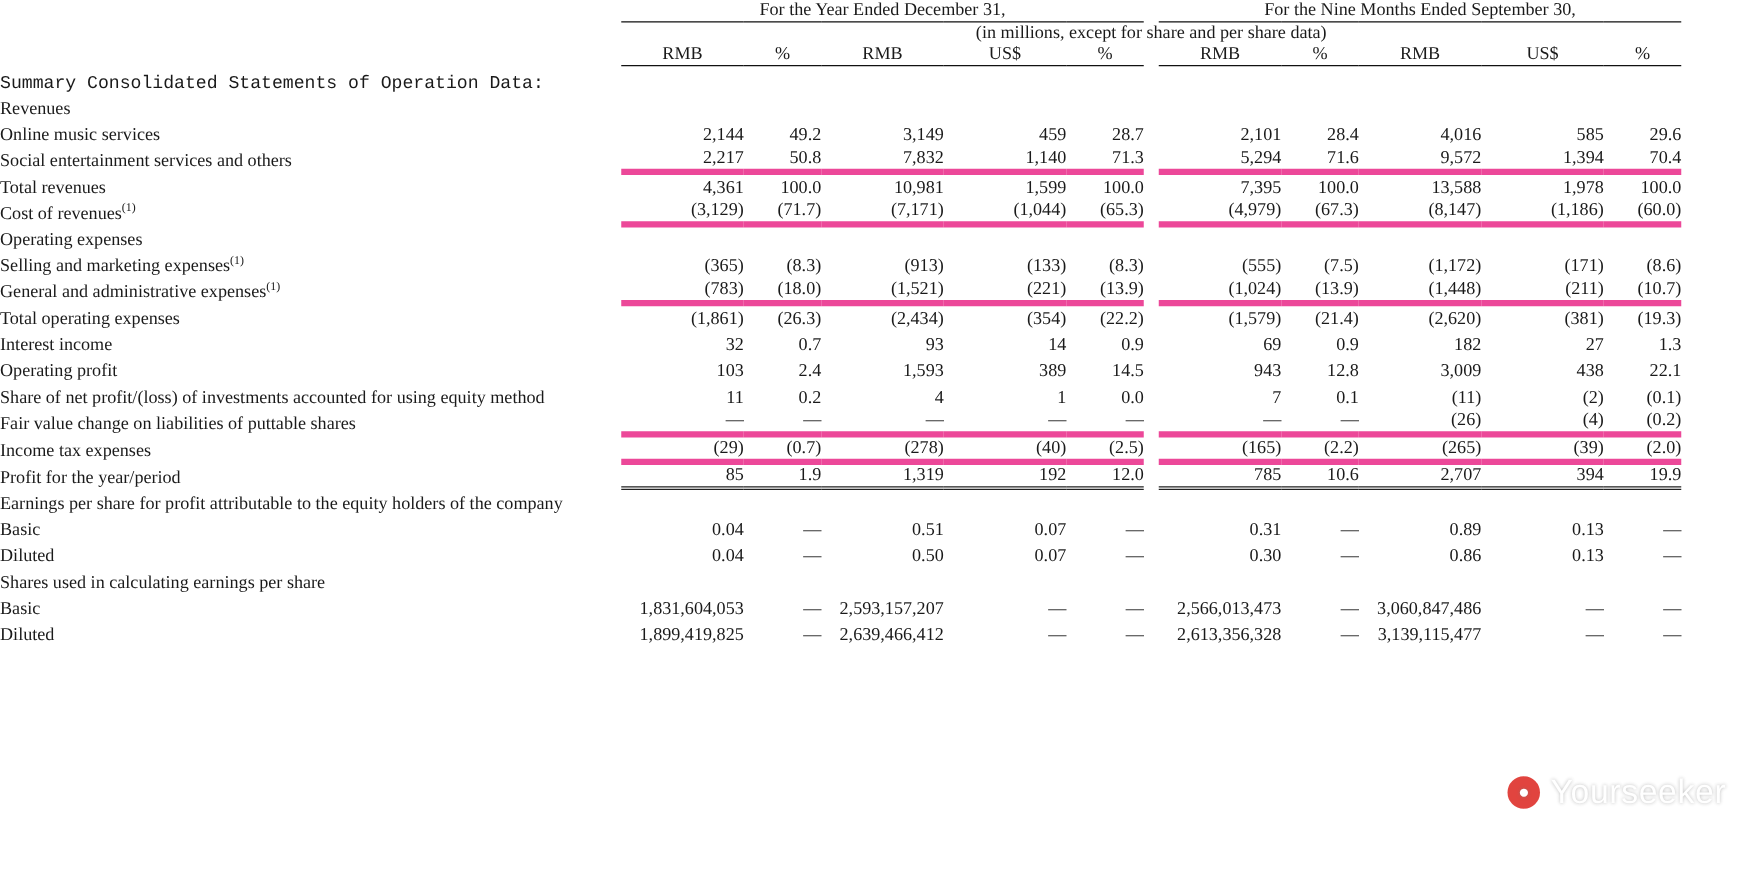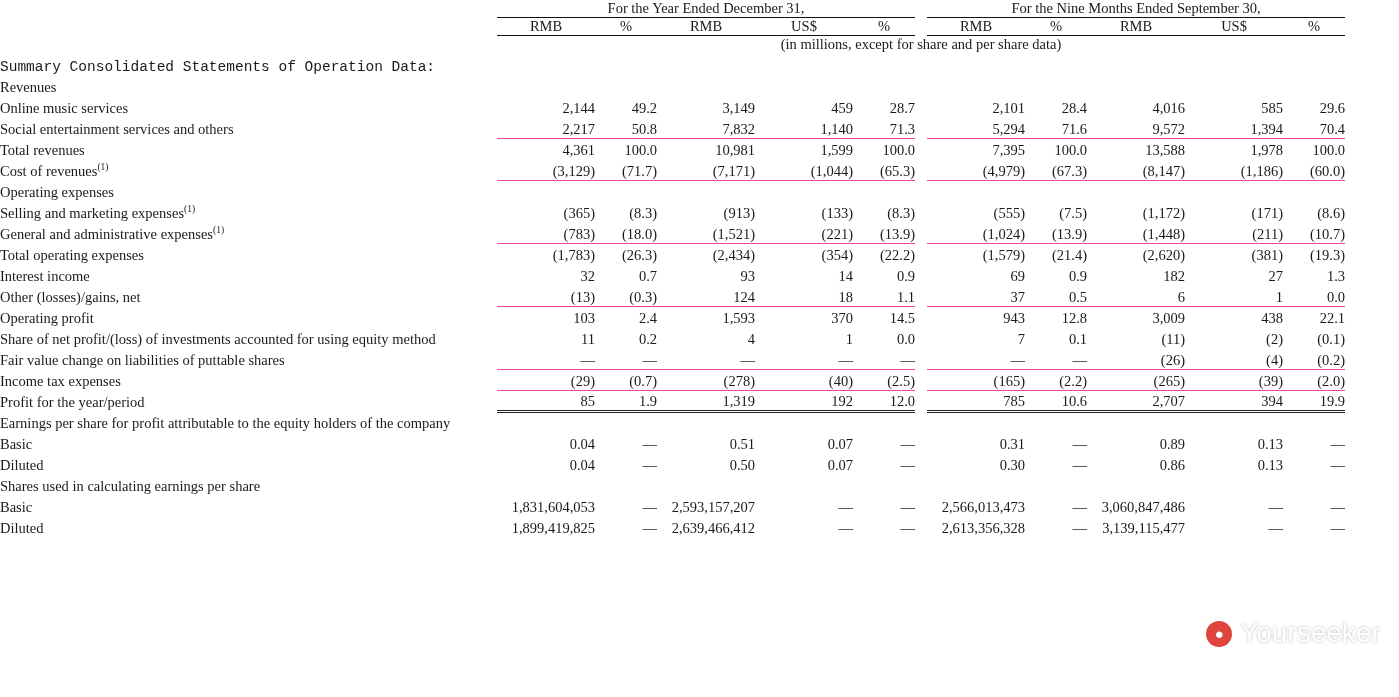--- a/index.html
+++ b/index.html
@@ -85,21 +85,21 @@
   }
   .hdr-units {
     text-align: center;
     font-weight: bold;
     font-size: 14.5px;
     padding-top: 3px;
     padding-bottom: 2px;
   }
 
   
-  .ul td.num, .ul td.pct { border-bottom: 1px solid #ec4899; }
+  .ul td.num, .ul td.pct { border-bottom: 5px solid #ec4899; }
   .dbl td.num, .dbl td.pct { border-bottom: 3px double #222; margin-top: 42px; }
 
   
   .watermark {
     position: absolute;
     right: 18px;
     bottom: 48px;
     display: flex;
     align-items: center;
     gap: 8px;
@@ -145,36 +145,36 @@
     </colgroup>
     <thead>
       <tr>
         <td></td>
         <td class="hdr-group" colspan="5">For the Year Ended December 31,</td>
         <td></td>
         <td class="hdr-group" colspan="5">For the Nine Months Ended September 30,</td>
       </tr>
       <tr>
         <td></td>
+        <td class="hdr-units" colspan="11">(in millions, except for share and per share data)</td>
+      </tr>
+      <tr>
+        <td></td>
         <td class="hdr-cur">RMB</td>
         <td class="hdr-cur">%</td>
         <td class="hdr-cur">RMB</td>
         <td class="hdr-cur">US$</td>
         <td class="hdr-cur">%</td>
         <td></td>
         <td class="hdr-cur">RMB</td>
         <td class="hdr-cur">%</td>
         <td class="hdr-cur">RMB</td>
         <td class="hdr-cur">US$</td>
         <td class="hdr-cur">%</td>
       </tr>
-      <tr>
-        <td></td>
-        <td class="hdr-units" colspan="11">(in millions, except for share and per share data)</td>
-      </tr>
     </thead>
     <tbody>
       <tr class="row-t">
         <td class="lbl bold">Summary Consolidated Statements of Operation Data:</td>
         <td colspan="11"></td>
       </tr>
     <tr class="row-h">
           <td class="lbl bold">Revenues</td>
           <td class="num bold"></td>
           <td class="pct bold"></td>
@@ -281,21 +281,21 @@
           <td class="pct">(13.9)</td>
           <td></td>
           <td class="num">(1,024)</td>
           <td class="pct">(13.9)</td>
           <td class="num">(1,448)</td>
           <td class="num">(211)</td>
           <td class="pct">(10.7)</td>
         </tr>
         <tr class="row-h">
           <td class="lbl bold">Total operating expenses</td>
-          <td class="num bold">(1,783)</td>
+          <td class="num bold">(1,861)</td>
           <td class="pct bold">(26.3)</td>
           <td class="num bold">(2,434)</td>
           <td class="num bold">(354)</td>
           <td class="pct bold">(22.2)</td>
           <td></td>
           <td class="num bold">(1,579)</td>
           <td class="pct bold">(21.4)</td>
           <td class="num bold">(2,620)</td>
           <td class="num bold">(381)</td>
           <td class="pct bold">(19.3)</td>
@@ -307,40 +307,26 @@
           <td class="num">93</td>
           <td class="num">14</td>
           <td class="pct">0.9</td>
           <td></td>
           <td class="num">69</td>
           <td class="pct">0.9</td>
           <td class="num">182</td>
           <td class="num">27</td>
           <td class="pct">1.3</td>
         </tr>
-        <tr class="row-h ul">
-          <td class="lbl">Other (losses)/gains, net</td>
-          <td class="num">(13)</td>
-          <td class="pct">(0.3)</td>
-          <td class="num">124</td>
-          <td class="num">18</td>
-          <td class="pct">1.1</td>
-          <td></td>
-          <td class="num">37</td>
-          <td class="pct">0.5</td>
-          <td class="num">6</td>
-          <td class="num">1</td>
-          <td class="pct">0.0</td>
-        </tr>
         <tr class="row-h">
           <td class="lbl bold">Operating profit</td>
           <td class="num bold">103</td>
           <td class="pct bold">2.4</td>
           <td class="num bold">1,593</td>
-          <td class="num bold">370</td>
+          <td class="num bold">389</td>
           <td class="pct bold">14.5</td>
           <td></td>
           <td class="num bold">943</td>
           <td class="pct bold">12.8</td>
           <td class="num bold">3,009</td>
           <td class="num bold">438</td>
           <td class="pct bold">22.1</td>
         </tr>
         <tr class="row-h">
           <td class="lbl wrap">Share of net profit/(loss) of investments accounted for using equity method</td>

